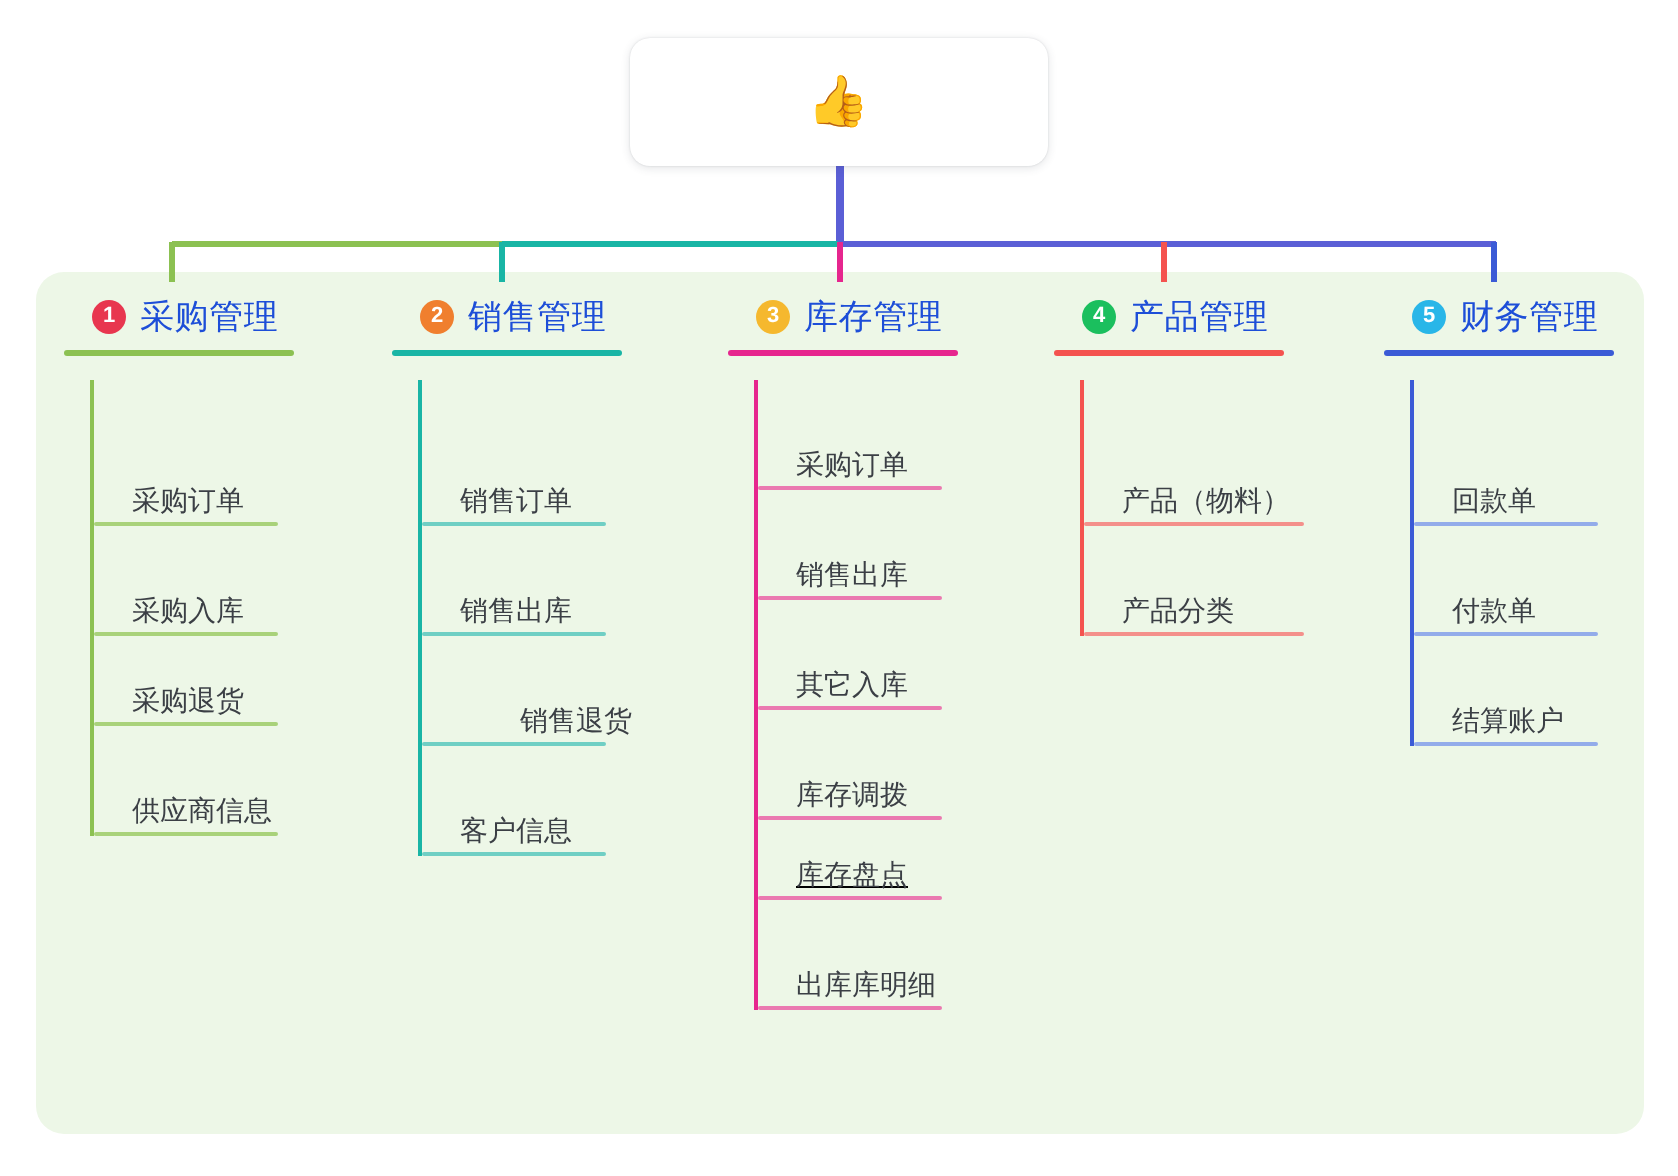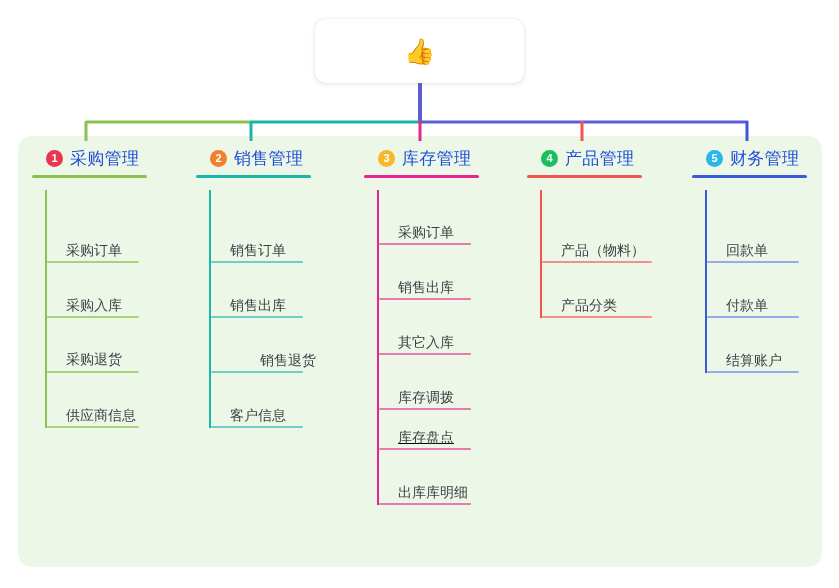--- a/index.html
+++ b/index.html
@@ -184,21 +184,21 @@
       <div class="leaves">
         <div class="spine" style="background: rgb(140, 193, 82);"></div>
         <div class="leaf" style="height: 73px;">
           <span class="leaf-text">采购订单</span>
           <div class="leaf-underline" style="background: rgb(169, 210, 122); width: 92px;"></div>
         </div>
         <div class="leaf" style="height: 55px;">
           <span class="leaf-text">采购入库</span>
           <div class="leaf-underline" style="background: rgb(169, 210, 122); width: 92px;"></div>
         </div>
-        <div class="leaf" style="height: 55px; font-family: Liberation Serif, serif;">
+        <div class="leaf" style="height: 45px;">
           <span class="leaf-text">采购退货</span>
           <div class="leaf-underline" style="background: rgb(169, 210, 122); width: 92px;"></div>
         </div>
         <div class="leaf" style="height: 55px;">
           <span class="leaf-text">供应商信息</span>
           <div class="leaf-underline" style="background: rgb(169, 210, 122); width: 92px;"></div>
         </div>
       </div>
     </div>
     <div class="branch" style="left: 196px; width: 150px;">

